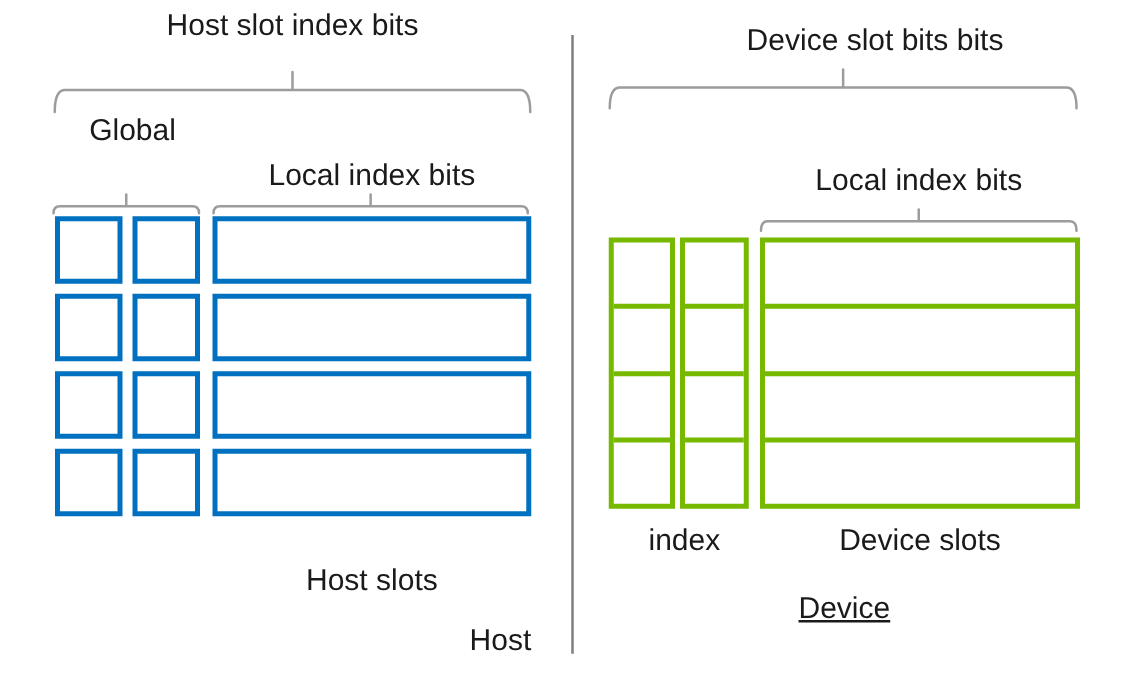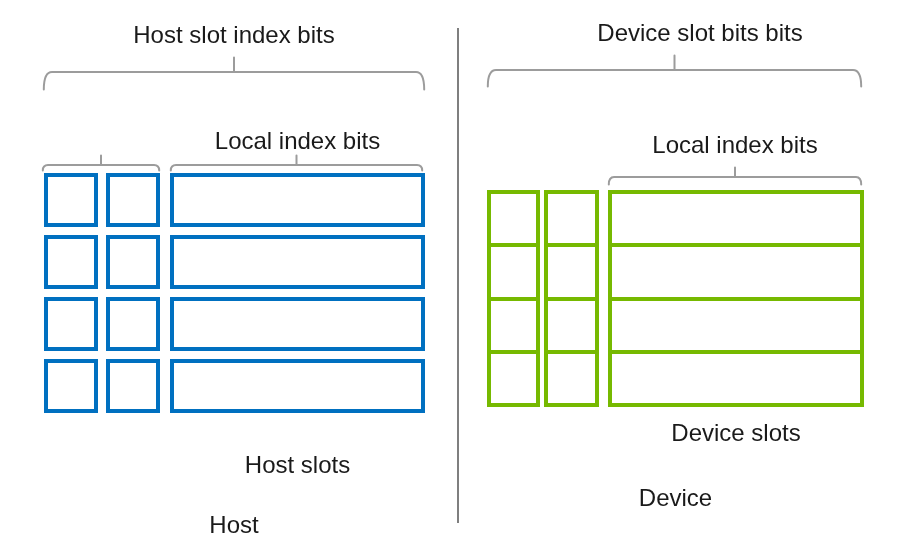--- a/index.html
+++ b/index.html
@@ -47,27 +47,28 @@
   }
   #device-col-a { width: 53px; }
   #device-col-b { width: 55px; margin-left: 4px; }
   #device-col-c { width: 256px; margin-left: 9px; }
   .d-cell { flex: 1; }
   .d-cell + .d-cell { border-top: 4px solid var(--device-accent, #76B900); }
 </style>
 </head>
 <body>
 
-<div class="label" style="left:43px; top:18px; width:382px;">Host slot index bits</div>
+<div class="label" style="left:43px; top:4px; width:382px;">Host slot index bits</div>
 
 <svg class="brace" style="left:43px; top:56px;" width="382" height="34" viewBox="0 0 382 34">
   <path d="M0.8,33.5 Q0.8,16 9,16 L373,16 Q381.2,16 381.2,33.5 M191,16 L191,1.5"></path>
 </svg>
 
 <div class="label" style="left:47px; top:88px; width:118px;">
+  <div>Global</div>
 </div>
 
 <div class="label" style="left:170px; top:124px; width:255px;">Local index bits</div>
 
 <svg class="brace" style="left:42px; top:154px;" width="118" height="17" viewBox="0 0 118 17">
   <path d="M0.8,16.5 Q0.8,11 6,11 L112,11 Q117.2,11 117.2,16.5 M59,11 L59,1.5"></path>
 </svg>
 
 <svg class="brace" style="left:170px; top:154px;" width="253" height="17" viewBox="0 0 253 17">
   <path d="M0.8,16.5 Q0.8,11 6,11 L247,11 Q252.2,11 252.2,16.5 M126.5,11 L126.5,1.5"></path>
@@ -91,21 +92,21 @@
     </div>
     <div class="h-row">
       <div class="h-sq"></div>
       <div class="h-sq"></div>
       <div class="h-wide"></div>
     </div>
   </div>
 
 <div class="label" style="left:170px; top:432px; width:255px;margin-top:16px;">Host slots</div>
 
-<div class="label" style="left:43px; top:508px; width:382px;">Host</div>
+<div class="label" style="left:43px; top:496px; width:382px;text-align:right;">Host</div>
 
 <div id="divider"></div>
 
 <div class="label" style="left:500px; top:16px; width:400px;">Device slot bits bits</div>
 
 <svg class="brace" style="left:487px; top:54px;" width="375" height="33" viewBox="0 0 375 33">
   <path d="M0.8,32.5 Q0.8,16 9,16 L366,16 Q374.2,16 374.2,32.5 M187.5,16 L187.5,1.5"></path>
 </svg>
 
 <div class="label" style="left:608px; top:128px; width:254px;">Local index bits</div>
@@ -129,17 +130,18 @@
     </div>
   <div class="d-col" id="device-col-c">
       <div class="d-cell"></div>
       <div class="d-cell"></div>
       <div class="d-cell"></div>
       <div class="d-cell"></div>
     </div>
 </div>
 
 <div class="label" style="left:480px; top:416px; width:135px;">
+  <div>index</div>
 </div>
 
 <div class="label" style="left:608px; top:416px; width:256px;">Device slots</div>
 
-<div class="label" style="left:487px; top:481px; width:377px;">Device</div>
+<div class="label" style="left:487px; top:470px; width:377px;text-decoration:underline;">Device</div>
 
 </body></html>

